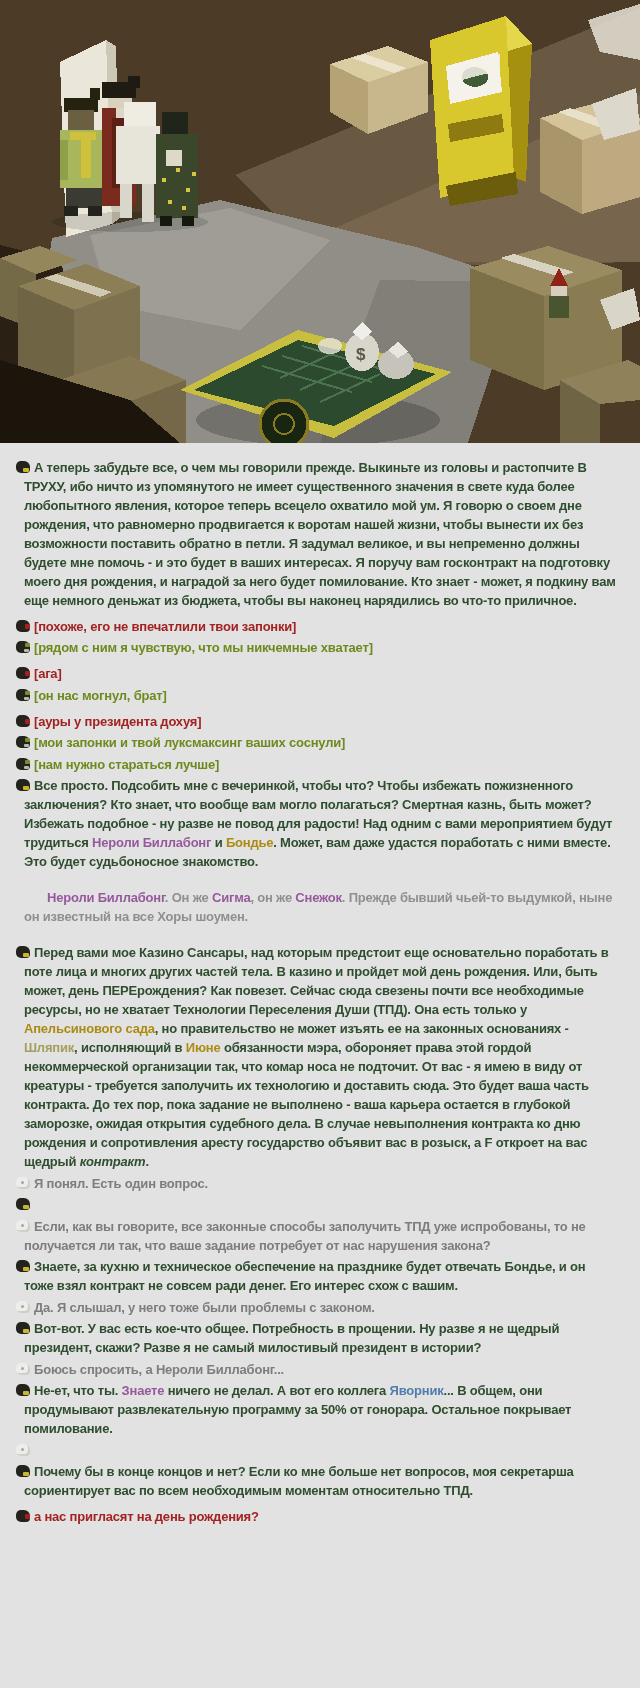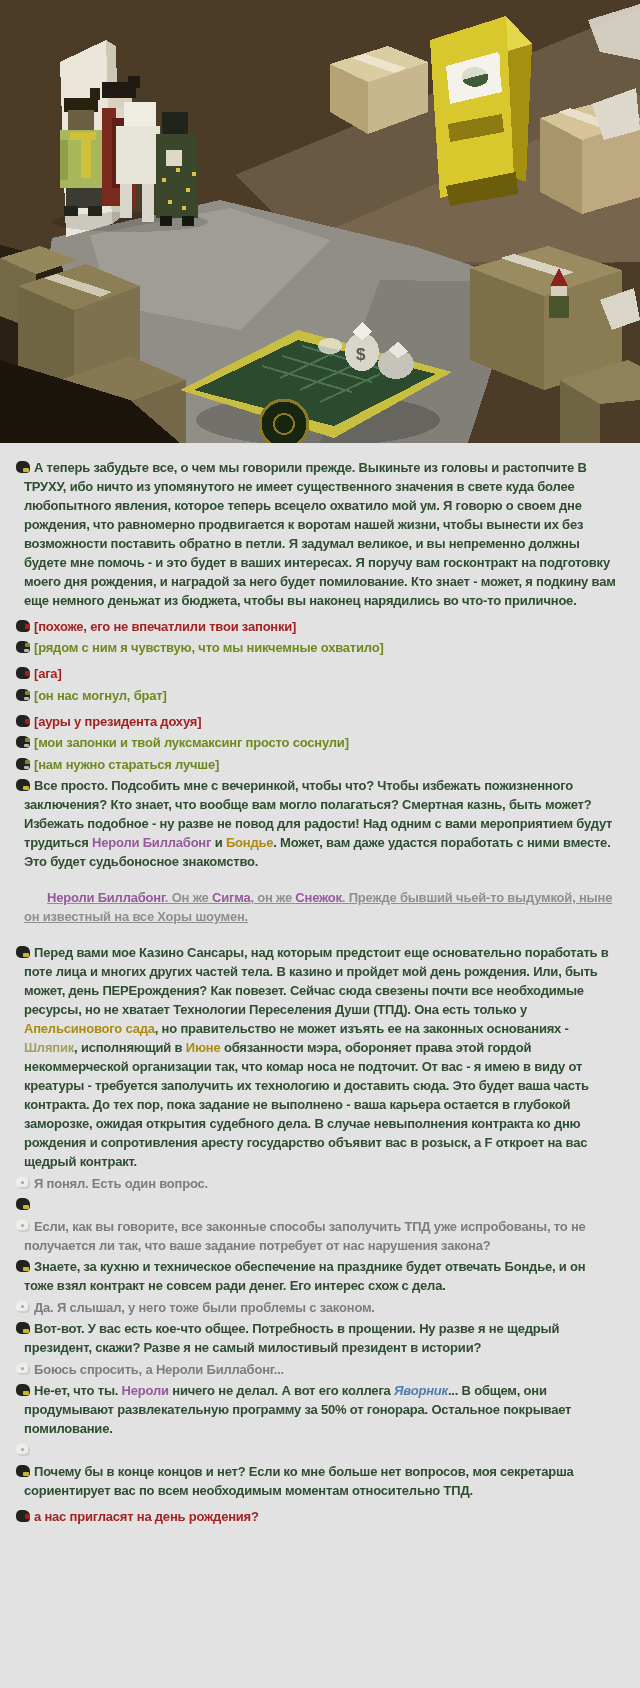--- a/index.html
+++ b/index.html
@@ -14,26 +14,26 @@
     box-sizing:border-box;width:640px;height:1245px;overflow:hidden;
     padding:12px 22px 30px 24px;
     font-size:13px;line-height:19px;font-weight:700;letter-spacing:-0.2px;
     background:var(--background,#e2e2e2);
   }
   .line{margin:2.5px 0;}
   .sp-president{color:var(--president-text,#2f4d2f);}
   .sp-red{color:var(--thought-red,#a32222);margin-top:7px;}
   .sp-olive{color:var(--thought-olive,#6e8a1e);}
   .sp-hero{color:var(--hero-text,#7d7d7d);}
-  .sp-narrator{color:var(--narrator-text,#8f8f8f);text-indent:23px;margin:17px 0;text-decoration:underline;}
+  .sp-narrator{color:var(--narrator-text,#8f8f8f);text-indent:23px;margin:17px 0;}
   .c-purple{color:var(--purple,#96599c);}
   .c-gold{color:var(--gold,#ab8b12);}
   .c-khaki{color:var(--khaki,#a3a05f);}
-  .c-blue{color:var(--blue,#4f7dae);font-style:italic;}
-  .it{}
+  .c-blue{color:var(--blue,#4f7dae);}
+  .it{font-style:italic;}
 
   
   .av{display:inline-block;width:14px;height:12px;position:relative;
       vertical-align:-1px;margin-left:-8px;margin-right:4px;
       background:#24221c;border-radius:5px 6px 4px 5px;}
   .av::after{content:"";position:absolute;border-radius:1px;}
   .av-president::after{width:6px;height:4px;right:1px;bottom:1px;background:#c9b629;}
   .av-red::after{width:5px;height:5px;right:0;bottom:3px;background:#a32020;}
   .av-olive::after{width:5px;height:4px;right:0;top:2px;background:#7a8c2a;}
   .av-olive::before{content:"";position:absolute;width:5px;height:3px;right:1px;bottom:1px;background:#b9b9ae;border-radius:1px;}
@@ -180,33 +180,33 @@
       <ellipse cx="396" cy="364" rx="18" ry="15" fill="#c6c3ba"></ellipse>
       <polygon points="388,350 398,342 408,352 398,358" fill="#e8e6de"></polygon>
       <text x="356" y="360" font-size="17" font-weight="bold" fill="#5a5a4a" font-family="Liberation Sans, sans-serif">$</text>
     </g>
   </svg>
 </div>
 
 <div class="log">
     <div class="line sp-president"><span class="av av-president"></span><span>А теперь забудьте все, о чем мы говорили прежде. Выкиньте из головы и растопчите В ТРУХУ, ибо ничто из упомянутого не имеет существенного значения в свете куда более любопытного явления, которое теперь всецело охватило мой ум. Я говорю о своем дне рождения, что равномерно продвигается к воротам нашей жизни, чтобы вынести их без возможности поставить обратно в петли. Я задумал великое, и вы непременно должны будете мне помочь - и это будет в ваших интересах. Я поручу вам госконтракт на подготовку моего дня рождения, и наградой за него будет помилование. Кто знает - может, я подкину вам еще немного деньжат из бюджета, чтобы вы наконец нарядились во что-то приличное.</span></div>
     <div class="line sp-red"><span class="av av-red"></span><span>[похоже, его не впечатлили твои запонки]</span></div>
-    <div class="line sp-olive"><span class="av av-olive"></span><span>[рядом с ним я чувствую, что мы никчемные охватило]</span></div>
+    <div class="line sp-olive"><span class="av av-olive"></span><span>[рядом с ним я чувствую, что мы никчемные хватает]</span></div>
     <div class="line sp-red"><span class="av av-red"></span><span>[ага]</span></div>
     <div class="line sp-olive"><span class="av av-olive"></span><span>[он нас могнул, брат]</span></div>
     <div class="line sp-red"><span class="av av-red"></span><span>[ауры у президента дохуя]</span></div>
-    <div class="line sp-olive"><span class="av av-olive"></span><span>[мои запонки и твой луксмаксинг просто соснули]</span></div>
+    <div class="line sp-olive"><span class="av av-olive"></span><span>[мои запонки и твой луксмаксинг ваших соснули]</span></div>
     <div class="line sp-olive"><span class="av av-olive"></span><span>[нам нужно стараться лучше]</span></div>
     <div class="line sp-president"><span class="av av-president"></span><span>Все просто. Подсобить мне с вечеринкой, чтобы что? Чтобы избежать пожизненного заключения? Кто знает, что вообще вам могло полагаться? Смертная казнь, быть может? Избежать подобное - ну разве не повод для радости! Над одним с вами мероприятием будут трудиться </span><span class="c-purple">Нероли Биллабонг</span><span> и </span><span class="c-gold">Бондье</span><span>. Может, вам даже удастся поработать с ними вместе. Это будет судьбоносное знакомство.</span></div>
     <div class="line sp-narrator"><span class="c-purple">Нероли Биллабонг</span><span>. Он же </span><span class="c-purple">Сигма</span><span>, он же </span><span class="c-purple">Снежок</span><span>. Прежде бывший чьей-то выдумкой, ныне он известный на все Хоры шоумен.</span></div>
     <div class="line sp-president"><span class="av av-president"></span><span>Перед вами мое Казино Сансары, над которым предстоит еще основательно поработать в поте лица и многих других частей тела. В казино и пройдет мой день рождения. Или, быть может, день ПЕРЕрождения? Как повезет. Сейчас сюда свезены почти все необходимые ресурсы, но не хватает Технологии Переселения Души (ТПД). Она есть только у </span><span class="c-gold">Апельсинового сада</span><span>, но правительство не может изъять ее на законных основаниях - </span><span class="c-khaki">Шляпик</span><span>, исполняющий в </span><span class="c-gold">Июне</span><span> обязанности мэра, обороняет права этой гордой некоммерческой организации так, что комар носа не подточит. От вас - я имею в виду от креатуры - требуется заполучить их технологию и доставить сюда. Это будет ваша часть контракта. До тех пор, пока задание не выполнено - ваша карьера остается в глубокой заморозке, ожидая открытия судебного дела. В случае невыполнения контракта ко дню рождения и сопротивления аресту государство объявит вас в розыск, а F откроет на вас щедрый </span><span class="it">контракт</span><span>.</span></div>
     <div class="line sp-hero"><span class="av av-hero"></span><span>Я понял. Есть один вопрос.</span></div>
     <div class="line sp-president"><span class="av av-president"></span></div>
     <div class="line sp-hero"><span class="av av-hero"></span><span>Если, как вы говорите, все законные способы заполучить ТПД уже испробованы, то не получается ли так, что ваше задание потребует от нас нарушения закона?</span></div>
-    <div class="line sp-president"><span class="av av-president"></span><span>Знаете, за кухню и техническое обеспечение на празднике будет отвечать Бондье, и он тоже взял контракт не совсем ради денег. Его интерес схож с дела.</span></div>
+    <div class="line sp-president"><span class="av av-president"></span><span>Знаете, за кухню и техническое обеспечение на празднике будет отвечать Бондье, и он тоже взял контракт не совсем ради денег. Его интерес схож с вашим.</span></div>
     <div class="line sp-hero"><span class="av av-hero"></span><span>Да. Я слышал, у него тоже были проблемы с законом.</span></div>
     <div class="line sp-president"><span class="av av-president"></span><span>Вот-вот. У вас есть кое-что общее. Потребность в прощении. Ну разве я не щедрый президент, скажи? Разве я не самый милостивый президент в истории?</span></div>
     <div class="line sp-hero"><span class="av av-hero"></span><span>Боюсь спросить, а Нероли Биллабонг...</span></div>
-    <div class="line sp-president"><span class="av av-president"></span><span>Не-ет, что ты. </span><span class="c-purple">Нероли</span><span> ничего не делал. А вот его коллега </span><span class="c-blue">Яворник</span><span>... В общем, они продумывают развлекательную программу за 50% от гонорара. Остальное покрывает помилование.</span></div>
+    <div class="line sp-president"><span class="av av-president"></span><span>Не-ет, что ты. </span><span class="c-purple">Знаете</span><span> ничего не делал. А вот его коллега </span><span class="c-blue">Яворник</span><span>... В общем, они продумывают развлекательную программу за 50% от гонорара. Остальное покрывает помилование.</span></div>
     <div class="line sp-hero"><span class="av av-hero"></span></div>
     <div class="line sp-president"><span class="av av-president"></span><span>Почему бы в конце концов и нет? Если ко мне больше нет вопросов, моя секретарша сориентирует вас по всем необходимым моментам относительно ТПД.</span></div>
     <div class="line sp-red"><span class="av av-red"></span><span>а нас пригласят на день рождения?</span></div>
   </div>
 
 </body></html>

